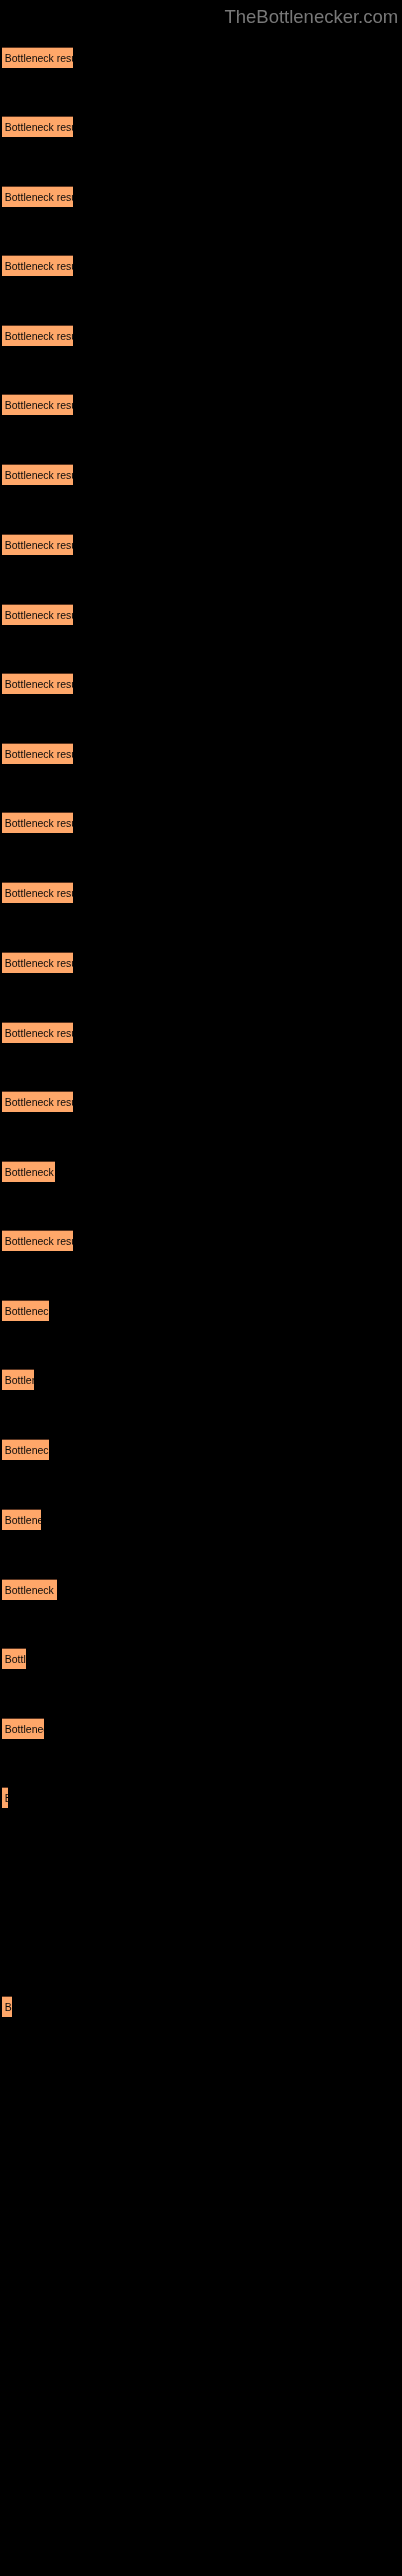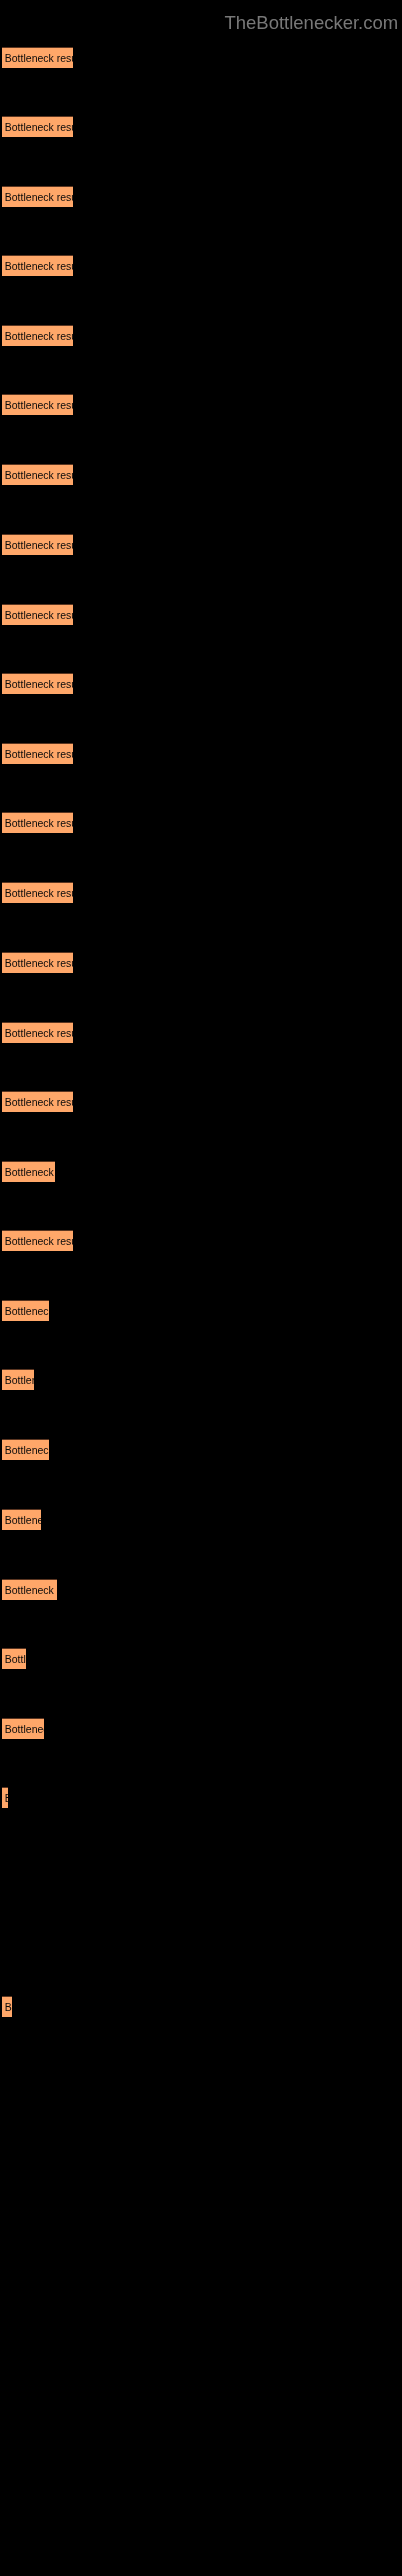--- a/index.html
+++ b/index.html
@@ -19,21 +19,21 @@
     position: absolute;
     left: 0; top: 0;
     width: 403px;
     height: 2576px;
     background: #000000;
   }
 
   #chart-title {
     position: absolute;
     right: 4.8px;
-    top: 12px;
+    top: 6px;
     font-family: "Liberation Sans", sans-serif;
     font-size: 18.5px;
     line-height: 21px;
     color: #787878;
     letter-spacing: 0px;
     white-space: nowrap;
     user-select: none;
   }
 
   .bar-row {

